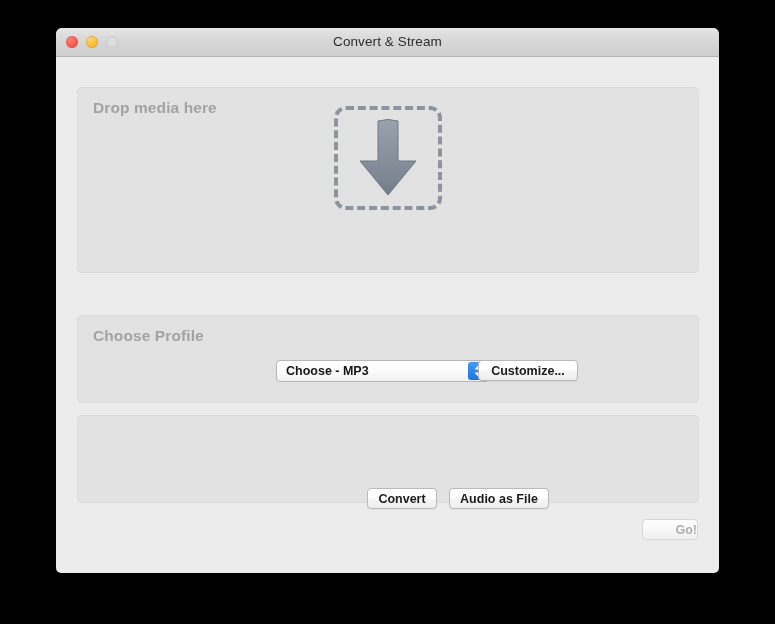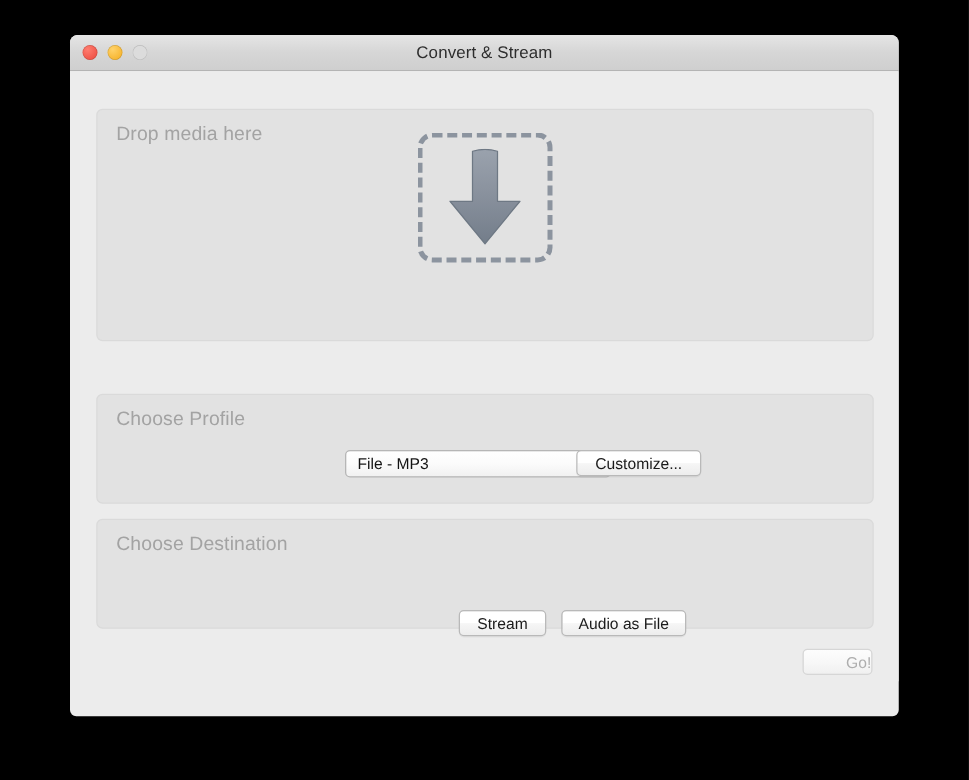--- a/index.html
+++ b/index.html
@@ -54,20 +54,21 @@
   }
   #btn-close  { left: 10px; background: radial-gradient(circle at 35% 30%, #ff7d70, #f0564a 70%, #dd4336); box-shadow: inset 0 0 0 0.5px rgba(0,0,0,0.16); }
   #btn-min    { left: 30px; background: radial-gradient(circle at 35% 30%, #ffd26a, #f7b733 70%, #e0a21f); box-shadow: inset 0 0 0 0.5px rgba(0,0,0,0.16); }
   #btn-zoom   { left: 50px; background: #dcdcdc; box-shadow: inset 0 0 0 0.5px rgba(0,0,0,0.14); }
 
   
   #content {
     position: relative;
     height: 488px;
     background: #ececec;
+    font-weight: bold;
   }
 
   .panel {
     position: absolute;
     left: 21px;
     width: 622px;
     background: #e2e2e2;
     border: 1px solid #dadada;
     border-radius: 5px;
     box-sizing: border-box;
@@ -117,21 +118,21 @@
     font-size: 12.5px;
     color: #1b1b1b;
     line-height: 21px;
     text-align: center;
     padding: 0 10px;
     box-sizing: border-box;
     white-space: nowrap;
     cursor: default;
   }
   #btn-open-media { left: 50%; transform: translateX(-50%); top: 135px; min-width: 112px; }
-  #btn-customize  { left: 383px; top: 44px; min-width: 100px; }
+  #btn-customize  { left: 400px; top: 44px; min-width: 100px; }
   #btn-stream     { left: 289px; top: 72px; min-width: 70px; }
   #btn-save-file  { left: 371px; top: 72px; min-width: 100px; }
 
   
   #profile-popup {
     position: absolute;
     left: 198px;
     top: 44px;
     width: 213px;
     height: 22px;
@@ -208,35 +209,34 @@
           <path d="M20 2 Q30 -1 40 2 L40 42 L58 42 L30 76 L2 42 L20 42 Z" fill="url(#arrowGrad)" stroke="#6e7884" stroke-width="1" stroke-linejoin="round"></path>
         </svg>
       </div>
 
     </div>
 
     <div class="panel" id="panel-profile">
       <div class="panel-title">Choose Profile</div>
 
       <div id="profile-popup">
-        <div id="profile-value">File - MP3</div>
+        <div id="profile-value">Choose - MP3</div>
         <div id="profile-stepper">
           <svg width="19" height="18" viewBox="0 0 19 18">
             <path d="M9.5 4 L12.4 7.6 L6.6 7.6 Z" fill="#ffffff"></path>
             <path d="M9.5 14 L6.6 10.4 L12.4 10.4 Z" fill="#ffffff"></path>
           </svg>
         </div>
       </div>
 
       <div class="push-btn" id="btn-customize">Customize...</div>
     </div>
 
     <div class="panel" id="panel-destination">
-      <div class="panel-title">Choose Destination</div>
-
-      <div class="push-btn" id="btn-stream">Stream</div>
+
+      <div class="push-btn" id="btn-stream">Convert</div>
       <div class="push-btn" id="btn-save-file">Audio as File</div>
     </div>
 
     <div id="btn-go">Go!</div>
 
   </div>
 </div>
 
 </body></html>

